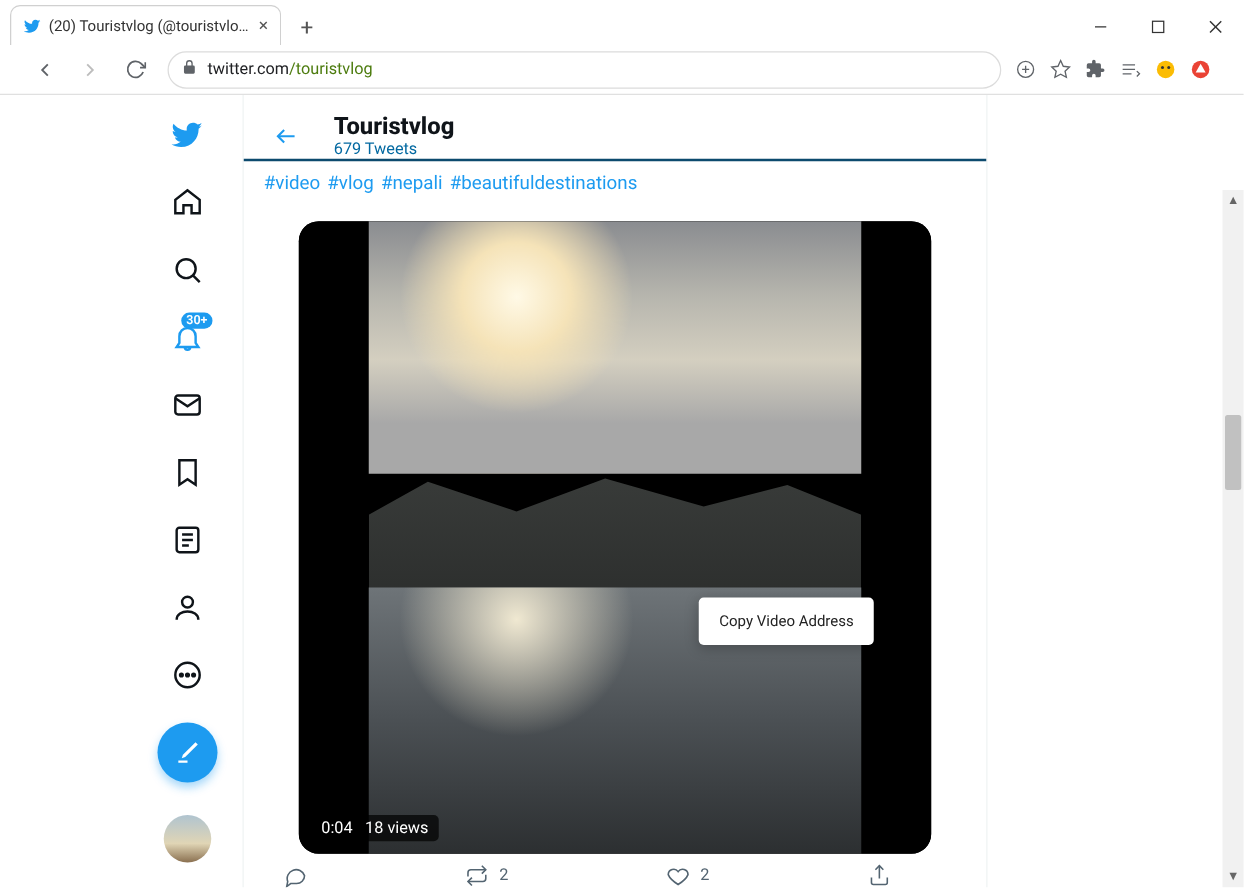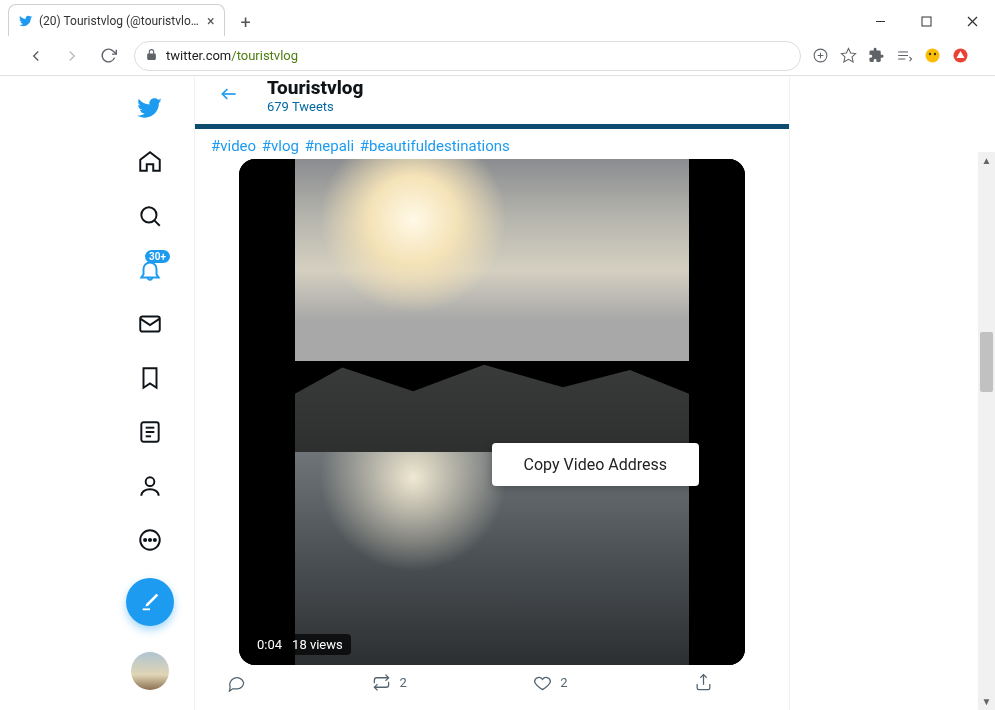--- a/index.html
+++ b/index.html
@@ -24,43 +24,43 @@
   .page { position:relative; height:634px; display:flex; background:#fff; }
   .left-gutter { width:106px; }
   .sidebar { width:88px; display:flex; flex-direction:column; align-items:center; padding-top:8px; gap:6px; }
   .side-item { width:48px; height:48px; display:flex; align-items:center; justify-content:center; border-radius:50%; color:#0f1419; position:relative; }
   .side-item svg { width:26px; height:26px; }
   .side-item.logo svg { fill:#1d9bf0; }
   .badge { position:absolute; top:4px; right:4px; background:#1d9bf0; color:#fff; font-size:10px; border-radius:8px; padding:1px 4px; font-weight:600; }
   .compose { width:48px; height:48px; border-radius:50%; background:#1d9bf0; display:flex; align-items:center; justify-content:center; margin-top:8px; box-shadow:0 4px 8px rgba(29,155,240,.4); }
   .avatar { width:38px; height:38px; border-radius:50%; background:linear-gradient(180deg,#b0c4d0 0%, #e0d5b5 60%, #8a7050 100%); margin-top:20px; }
   .main { width:596px; border-left:1px solid #eff3f4; border-right:1px solid #eff3f4; display:flex; flex-direction:column; }
-  .header { height:53px; display:flex; align-items:flex-start; padding:0 16px; border-bottom:5px solid #0c4a6e; }
+  .header { height:53px; display:flex; align-items:flex-end; padding:0 16px; border-bottom:2px solid #0c4a6e; }
   .back { width:36px; height:36px; display:flex; align-items:center; justify-content:center; border-radius:50%; color:#1d9bf0; margin-right:20px; }
   .htext .name { font-size:19px; font-weight:800; color:#0f1419; }
   .htext .sub { font-size:13px; color:#0369a1; }
   .follow { margin-left:auto; background:#1d9bf0; color:#fff; font-weight:700; font-size:15px; border-radius:20px; padding:8px 18px; }
   .tweet-body { padding:0 16px; }
-  .hashtags { color:#1d9bf0; font-size:15px; padding:8px 0 4px; }
+  .hashtags { color:#1d9bf0; font-size:15px; padding:8px 0 22px; }
   .hashtags a { color:#1d9bf0; text-decoration:none; margin-right:2px; }
   .video { position:relative; width:506px; height:506px; border-radius:16px; overflow:hidden; background:#000; margin:0 auto; }
   .letterbox { position:absolute; top:0; bottom:0; width:56px; background:#000; }
   .letterbox.left { left:0; } .letterbox.right { right:0; }
   .frame { position:absolute; left:56px; right:56px; top:0; bottom:0; }
   .sky { position:absolute; inset:0 0 60% 0; background:
     radial-gradient(circle at 30% 30%, #fff9e6 0%, #f5e3b8 14%, rgba(245,227,184,0) 30%),
     linear-gradient(180deg,#8a8c90 0%, #b7b6ae 30%, #d4cfc0 55%, #a8a8a8 80%);
   }
   .mtn { position:absolute; left:0; right:0; top:36%; height:26%; background:linear-gradient(180deg,#3b3e3c 0%, #2b2d2c 100%); clip-path:polygon(0 40%, 12% 20%, 30% 38%, 48% 18%, 68% 35%, 85% 22%, 100% 40%, 100% 100%, 0 100%); }
   .water { position:absolute; left:0; right:0; top:58%; bottom:0; background:
     radial-gradient(circle at 30% 12%, rgba(255,246,220,.9) 0%, rgba(255,246,220,0) 28%),
     linear-gradient(180deg,#6e7478 0%, #4b5054 50%, #2c2f31 100%);
   }
   .vid-info { position:absolute; left:10px; bottom:10px; background:rgba(0,0,0,.7); color:#fff; font-size:13px; border-radius:4px; padding:3px 8px; display:flex; gap:10px; }
-  .context-menu { position:absolute; right:46px; top:284px; background:#fff; border-radius:4px; box-shadow:0 2px 10px rgba(0,0,0,.25); padding:12px 32px; font-size:16px; color:#222; }
+  .context-menu { position:absolute; right:46px; top:301px; background:#fff; border-radius:4px; box-shadow:0 2px 10px rgba(0,0,0,.25); padding:12px 16px; font-size:12px; color:#222; }
   .actions { display:flex; justify-content:space-between; padding:8px 60px 0 16px; color:#536471; font-size:13px; }
   .action { display:flex; align-items:center; gap:8px; }
   .action svg { width:19px; height:19px; stroke:#536471; fill:none; stroke-width:1.6; }
   .right-gutter { flex:1; }
   .vscroll { position:absolute; right:0; top:76px; width:17px; bottom:0; background:#f1f1f1; }
   .vscroll .up, .vscroll .down { height:17px; display:flex; align-items:center; justify-content:center; font-size:10px; color:#666; }
   .vscroll .thumb { position:absolute; left:2px; width:13px; top:180px; height:60px; background:#c1c1c1; border-radius:2px; }
   .vscroll .down { position:absolute; bottom:0; width:100%; }
 </style>
 </head>

